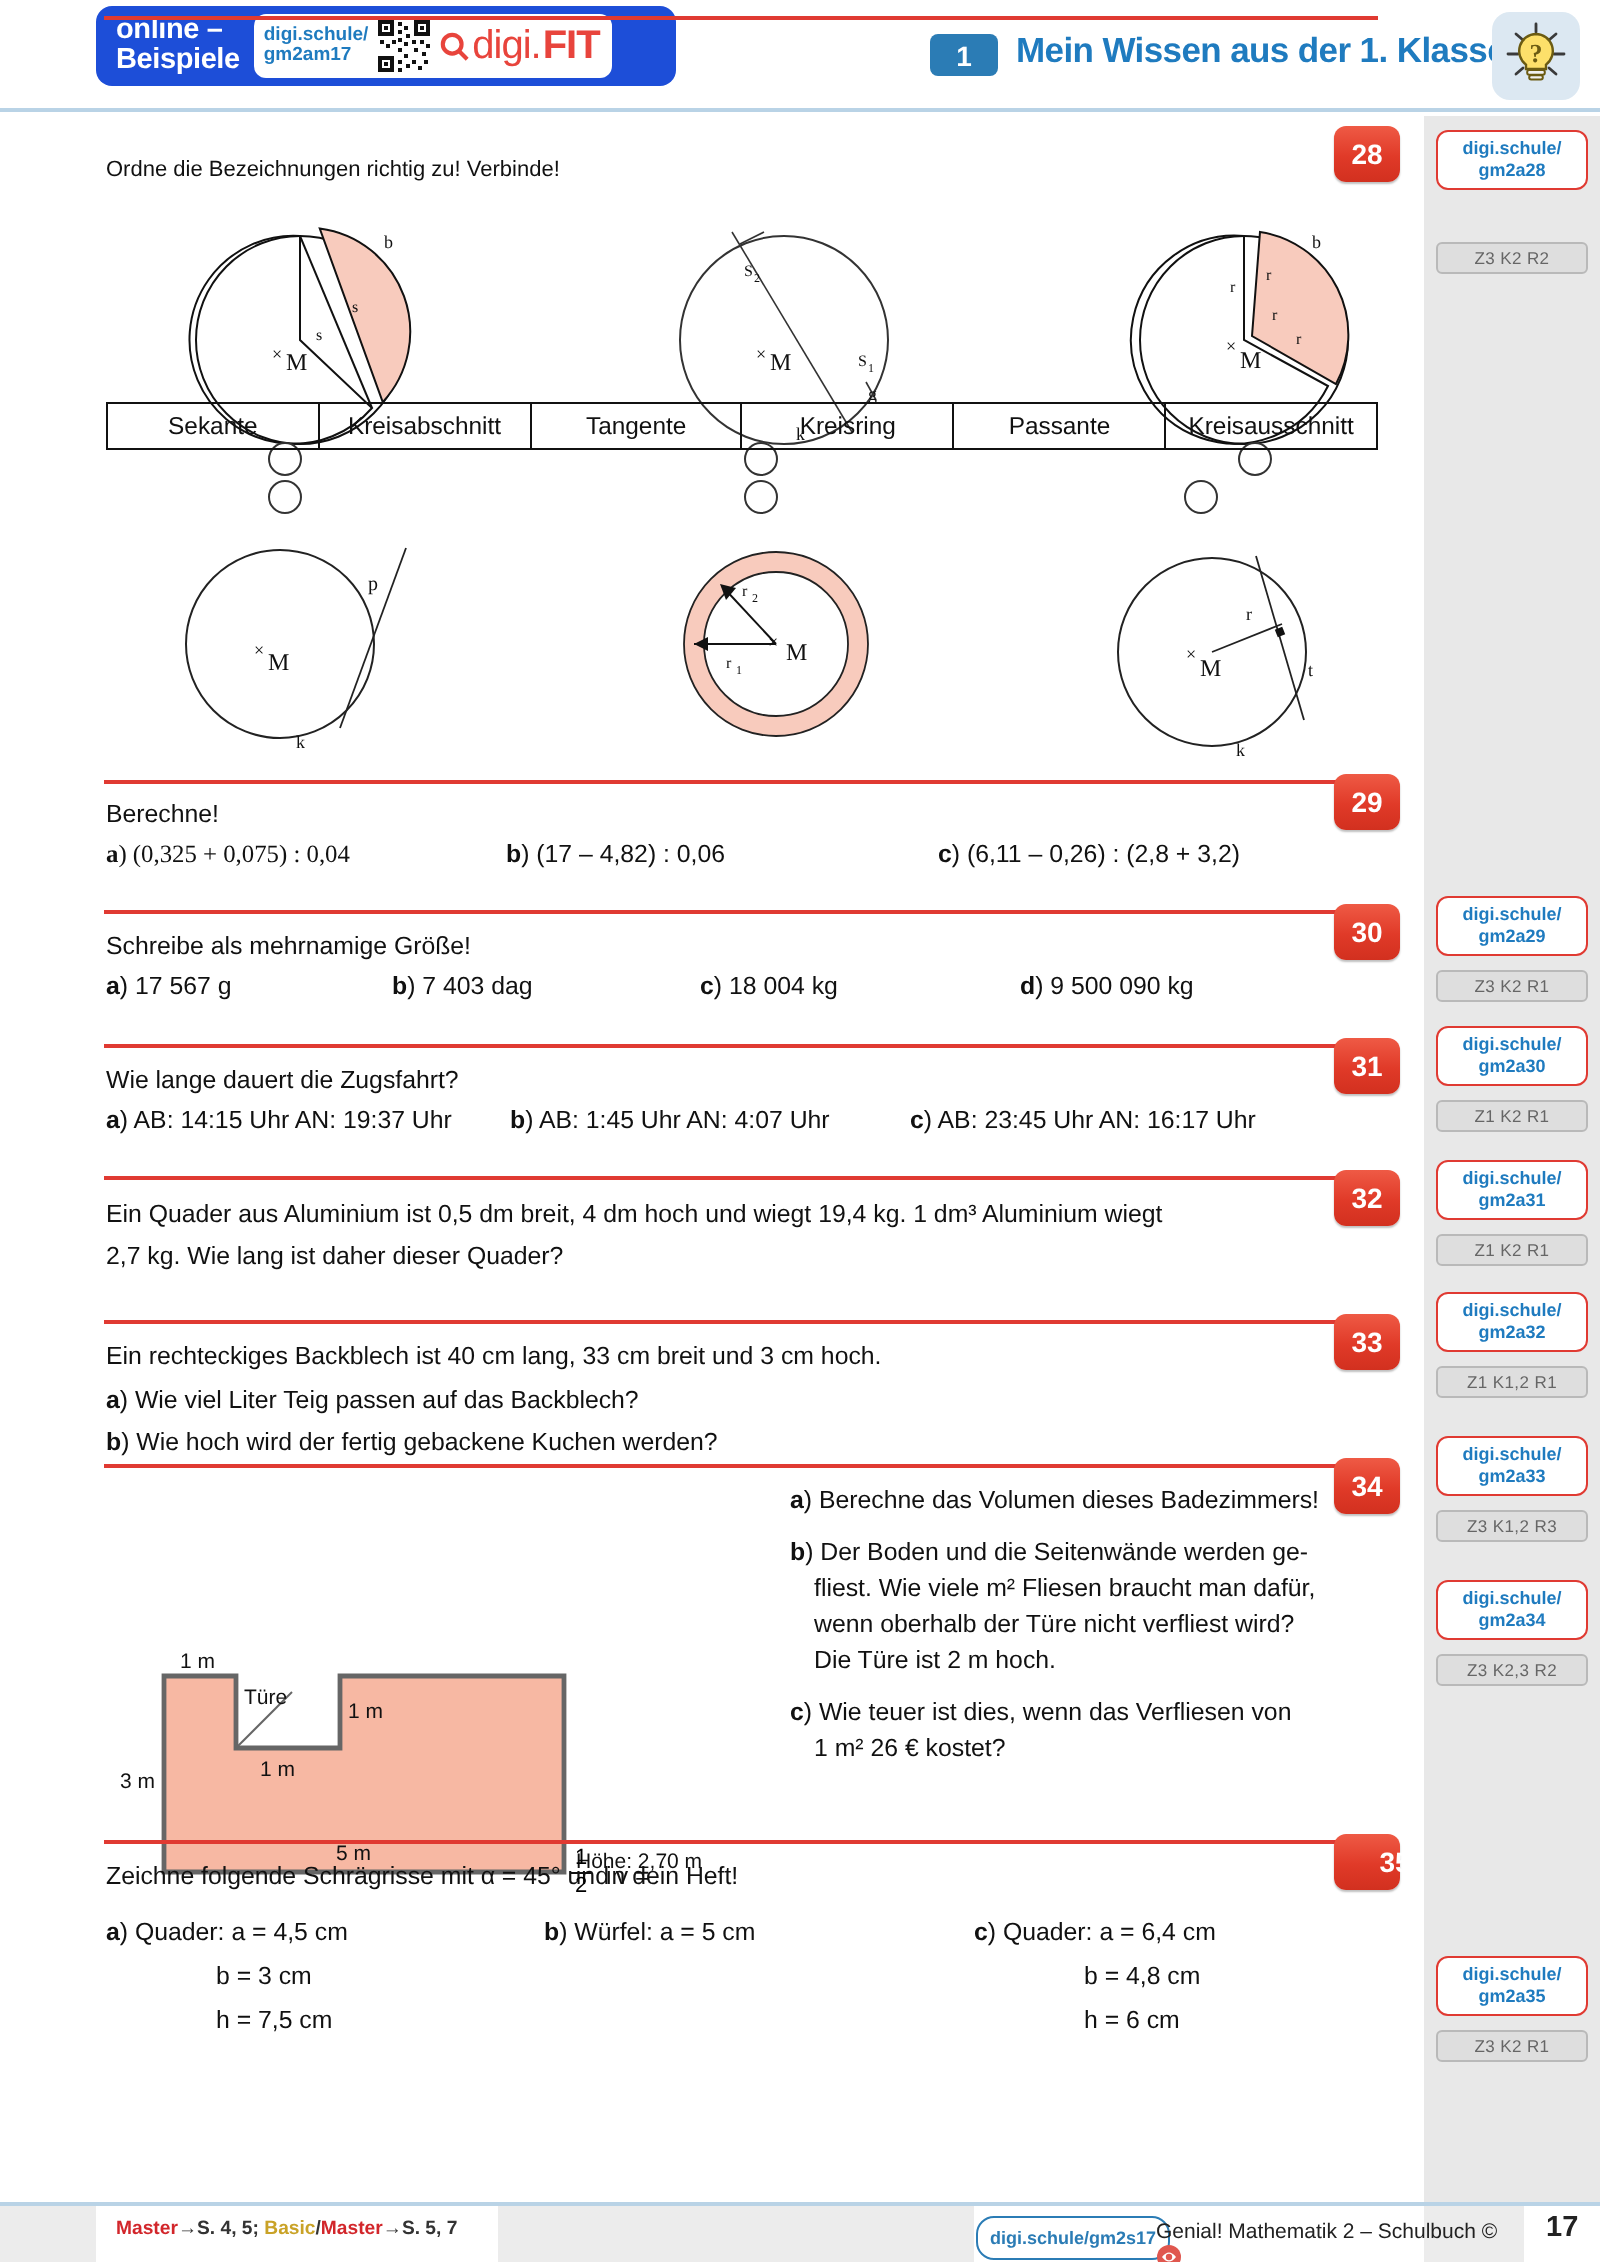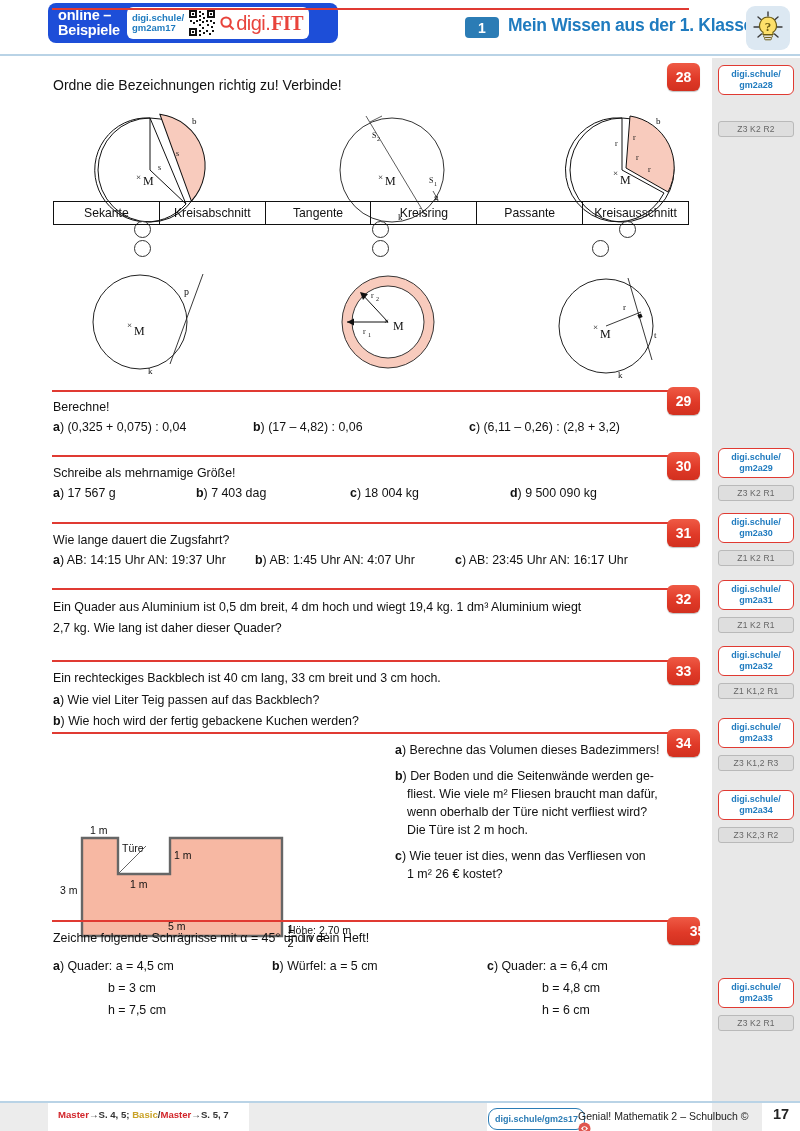--- a/index.html
+++ b/index.html
@@ -27,21 +27,21 @@
     align-items:center; gap:4px; padding:2px 6px 2px 5px;
   }
   .code-2line {
     color:#1f7bbf; font-weight:bold; font-size:9.5px; line-height:10.5px;
     white-space:pre-line;
   }
   .qr { width:28px; height:28px; display:block; }
   .digifit { display:flex; align-items:center; gap:1px; }
   .digifit .mag { width:15px; height:15px; display:block; }
   .digifit .dg { color:#e8443c; font-size:20px; font-weight:500; letter-spacing:-0.5px; }
-  .digifit .ft { color:#e8443c; font-size:20px; font-weight:bold; letter-spacing:-0.5px;font-family:Liberation Serif, serif; }
+  .digifit .ft { color:#e8443c; font-size:20px; font-weight:bold; letter-spacing:-0.5px; }
 
   .chapter-badge {
     position:absolute; left:465px; top:17px; width:34px; height:21px;
     background:#2b7cb5; border-radius:4px; color:#fff; font-weight:bold;
     font-size:14px; display:flex; align-items:center; justify-content:center;
   }
   .chapter-title {
     position:absolute; left:508px; top:15px; color:#1f7bbf;
     font-weight:bold; font-size:17.5px; letter-spacing:-0.3px; white-space:nowrap;
   }
@@ -248,21 +248,21 @@
     <div class="side-entry" style="top:920px;">
       <div class="side-code">digi.schule/
 gm2a35</div>
       <div class="side-tag">Z3 K2 R1</div>
     </div>
   </div>
 
   <div class="ex">
     <div class="ex-rule" style="top:8px;"></div>
     <div class="ex-num" style="left:667px; top:63px;">28</div>
-    <div class="q-text" style="left:53px; top:77px; font-size:14px;">Ordne die Bezeichnungen richtig zu! Verbinde!</div>
+    <div class="q-text" style="left:53px; top:77px; font-size:11px;">Ordne die Bezeichnungen richtig zu! Verbinde!</div>
 
     <div class="dg-wrap" style="left:88px; top:98px;">
       <svg width="135" height="125" viewBox="0 0 135 125">
         <path d="M 62 72 m 0 -52 A 52 52 0 1 0 98 106 L 62 72 Z" fill="#fff" stroke="#111" stroke-width="1"></path>
         <circle cx="62" cy="72" r="52" fill="none" stroke="#111" stroke-width="1"></circle>
         <path d="M 66 17 A 52 52 0 0 1 102 102 Z" fill="#f8cbbd" stroke="#111" stroke-width="1" transform="translate(3,-1) rotate(3 62 72)"></path>
         <line x1="62" y1="20" x2="98" y2="106" stroke="#111" stroke-width="1"></line>
         <text x="104" y="26" font-size="9" font-family="Liberation Serif, serif" fill="#111">b</text>
         <text x="88" y="58" font-size="8" font-family="Liberation Serif, serif" fill="#111">s</text>
         <text x="70" y="72" font-size="8" font-family="Liberation Serif, serif" fill="#111">s</text>
@@ -363,21 +363,21 @@
         <text x="43" y="68" font-size="9" font-family="Liberation Serif, serif" fill="#111">×</text>
         <text x="50" y="76" font-size="12" font-family="Liberation Serif, serif" fill="#111">M</text>
       </svg>
     </div>
   </div>
 
   <div class="ex">
     <div class="ex-rule" style="top:390px;"></div>
     <div class="ex-num" style="left:667px; top:387px;">29</div>
     <div class="q-text" style="left:53px; top:399px;">Berechne!</div>
-    <div class="q-text" style="left:53px; top:419px;">
+    <div class="q-text" style="left:53px; top:419px;font-family:Liberation Serif, serif;">
       <b>a</b><span>) (0,325 + 0,075) : 0,04</span>
     </div>
     <div class="q-text" style="left:253px; top:419px;">
       <b>b</b><span>) (17 – 4,82) : 0,06</span>
     </div>
     <div class="q-text" style="left:469px; top:419px;">
       <b>c</b><span>) (6,11 – 0,26) : (2,8 + 3,2)</span>
     </div>
   </div>
 

